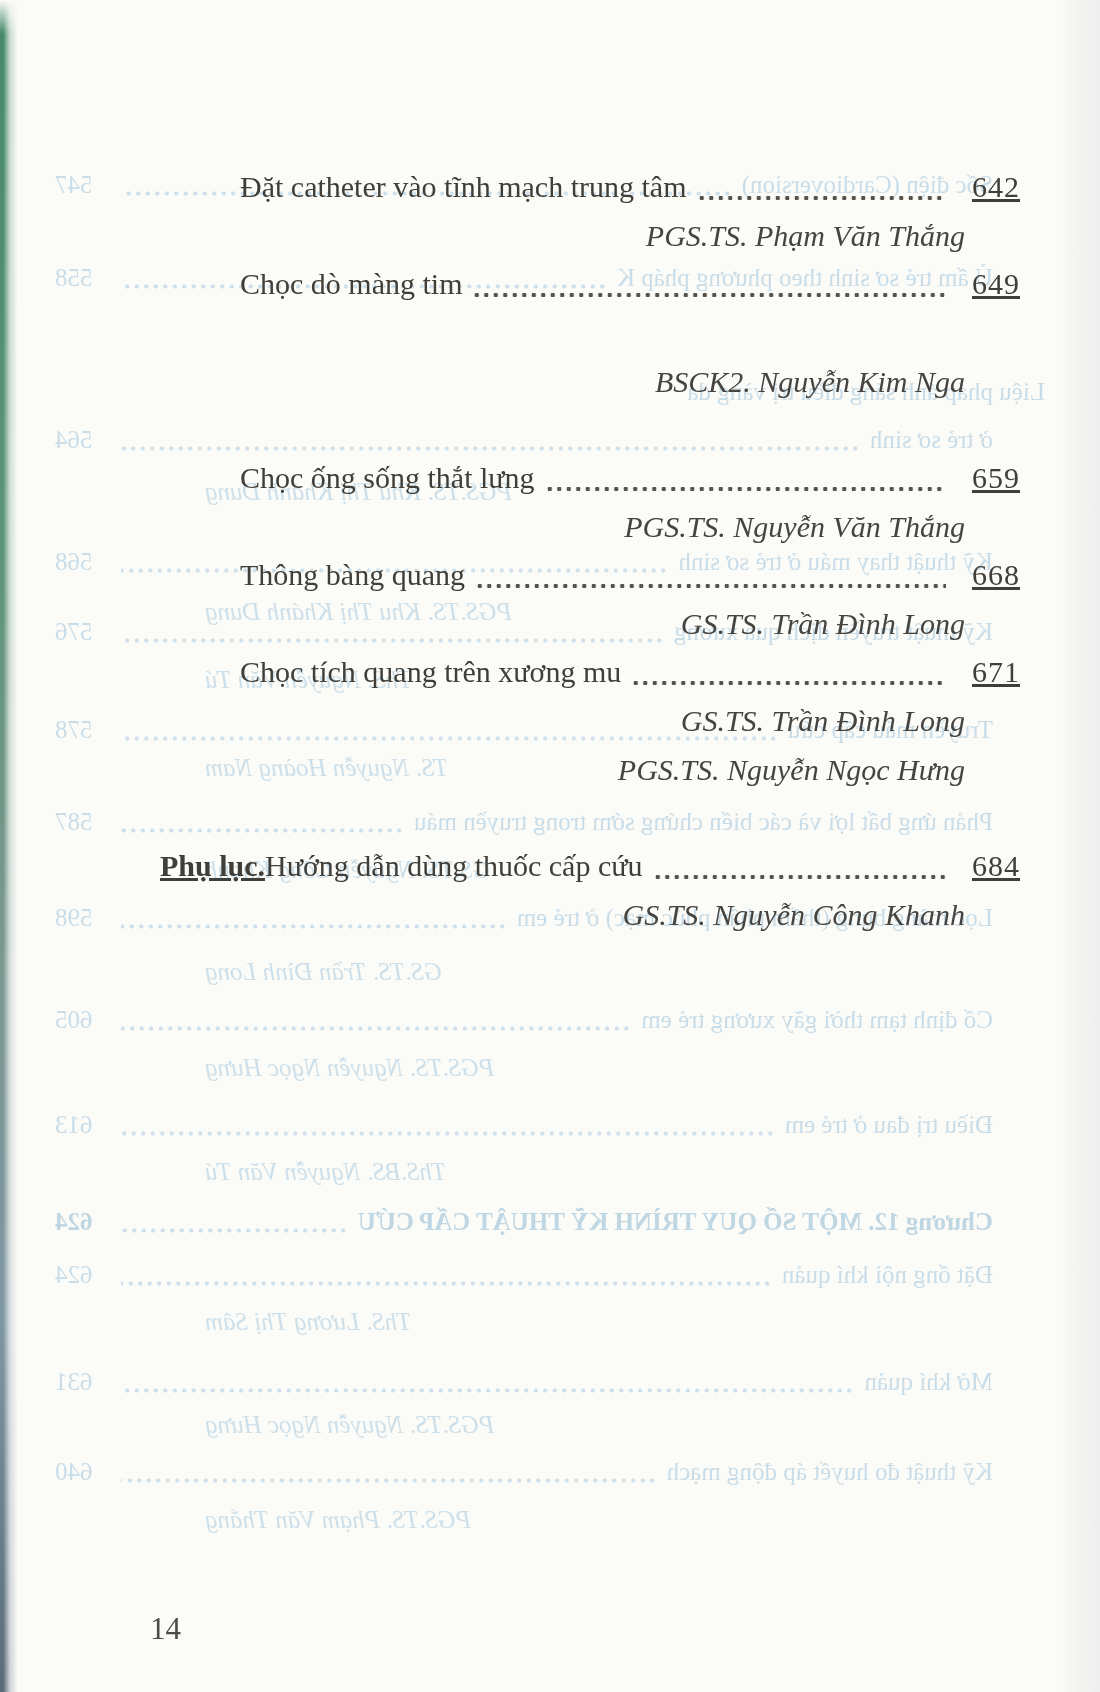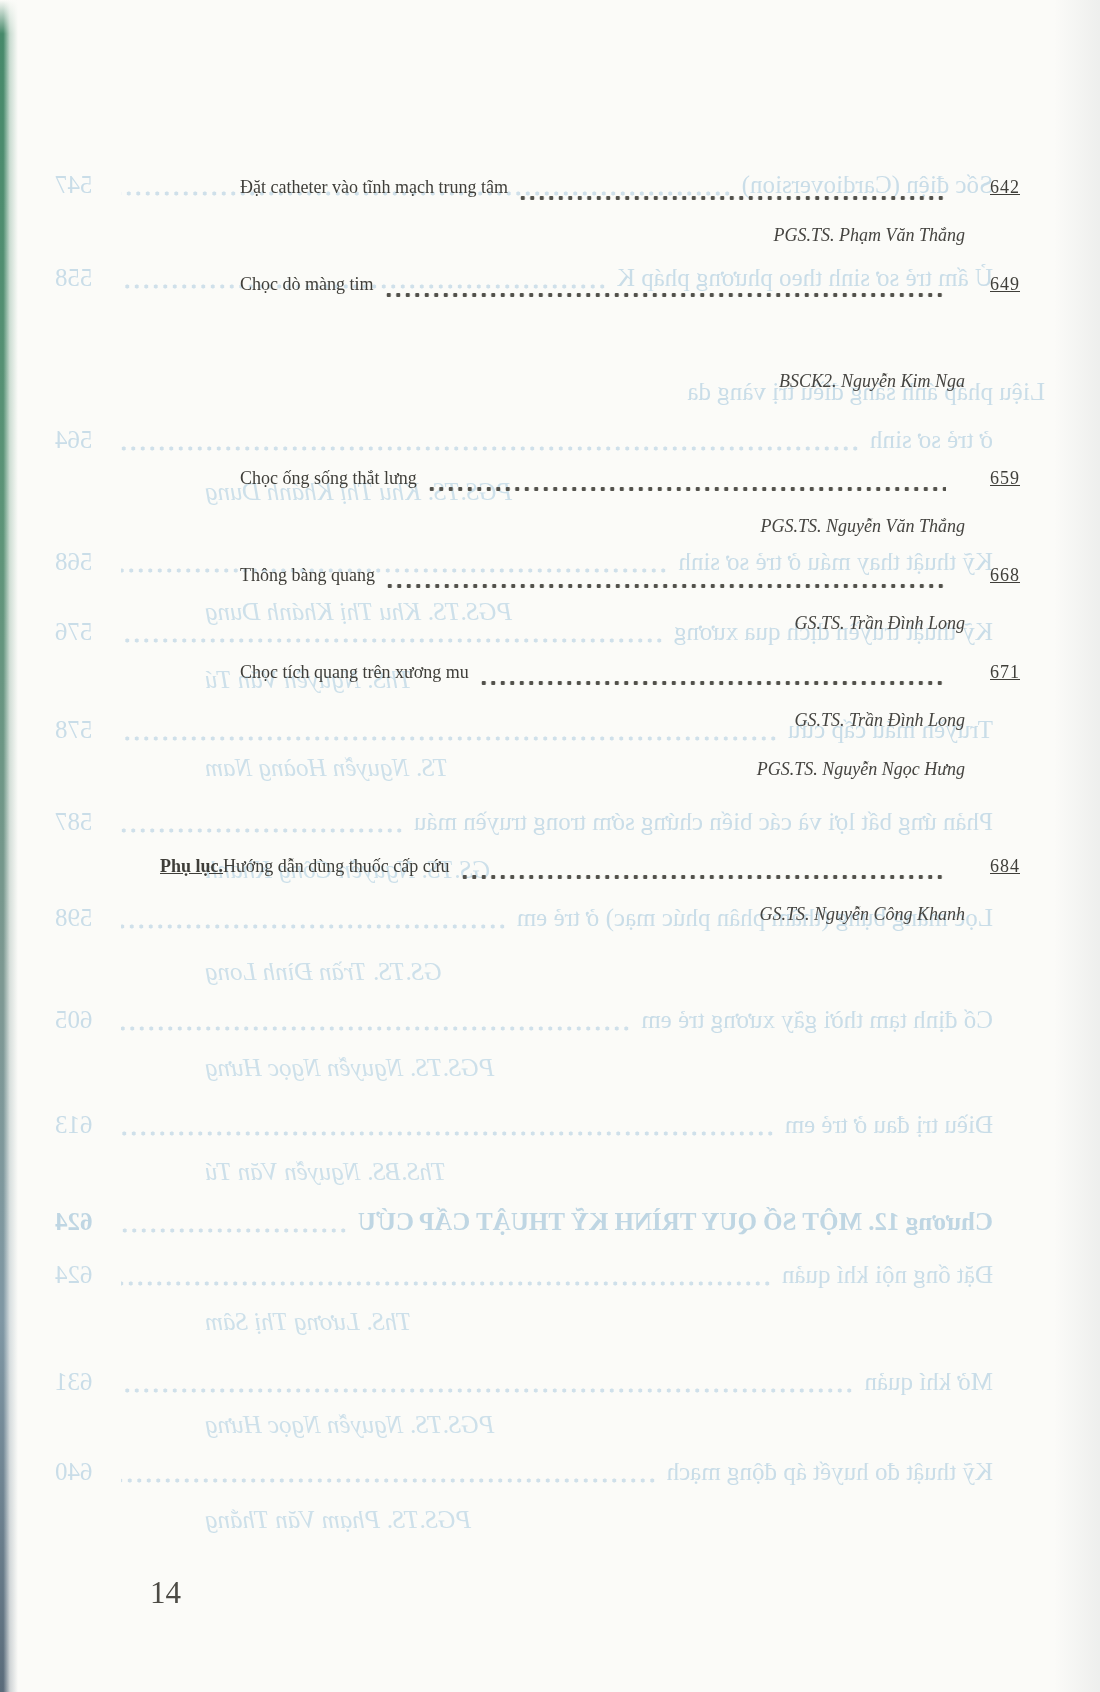--- a/index.html
+++ b/index.html
@@ -29,32 +29,32 @@
   .b-title { padding-left:52px; }
   .b-leader { flex:1; margin:0 8px 9px 10px; height:5px; align-self:flex-end;
               background-image:radial-gradient(circle, #cfe0ea 1.8px, rgba(0,0,0,0) 2.3px);
               background-size:9.5px 5px; background-repeat:repeat-x; background-position:left center; }
   .b-num { min-width:58px; text-align:right; }
   .b-line.author { display:block; text-align:right; padding-right:150px; font-style:italic; color:#cde0ea; }
   .b-line.heading { font-weight:bold; color:#bfd6e3; }
   .b-line.text { display:block; padding-left:52px; }
   
   .toc { position:absolute; left:160px; top:163px; width:860px;
-         color:#3f3e39; font-size:18px; }
+         color:#3f3e39; font-size:30px; }
   .toc-entry { height:97px; }
   .trow { display:flex; align-items:baseline; height:48px; line-height:48px; white-space:nowrap; }
   .trow.indent { padding-left:80px; }
   .prefix { font-weight:bold;text-decoration:underline; }
   .leader { flex:1; margin:0 8px 10px 10px; height:6px; align-self:flex-end;
             background-image:radial-gradient(circle, #52514b 2px, rgba(0,0,0,0) 2.5px);
             background-size:9.5px 6px; background-repeat:repeat-x; background-position:left center; }
   .num { min-width:66px; text-align:right; letter-spacing:1px;text-decoration:underline; }
   .arow { height:49px; line-height:49px; text-align:right; padding-right:55px;
           font-style:italic; color:#454440; }
-  .folio { position:absolute; left:150px; top:1575px; font-size:31px; color:#4c4b45; }
+  .folio { position:absolute; left:150px; top:1611px; font-size:31px; color:#4c4b45; }
 </style>
 </head>
 <body>
 
 <div class="page">
   <div class="edge"></div>
   <div class="rshadow"></div>
   <div class="bleed" id="bleed">
       <div class="b-line entry" style="top: 165px;">
         <span class="b-title">Sốc điện (Cardioversion)</span>

